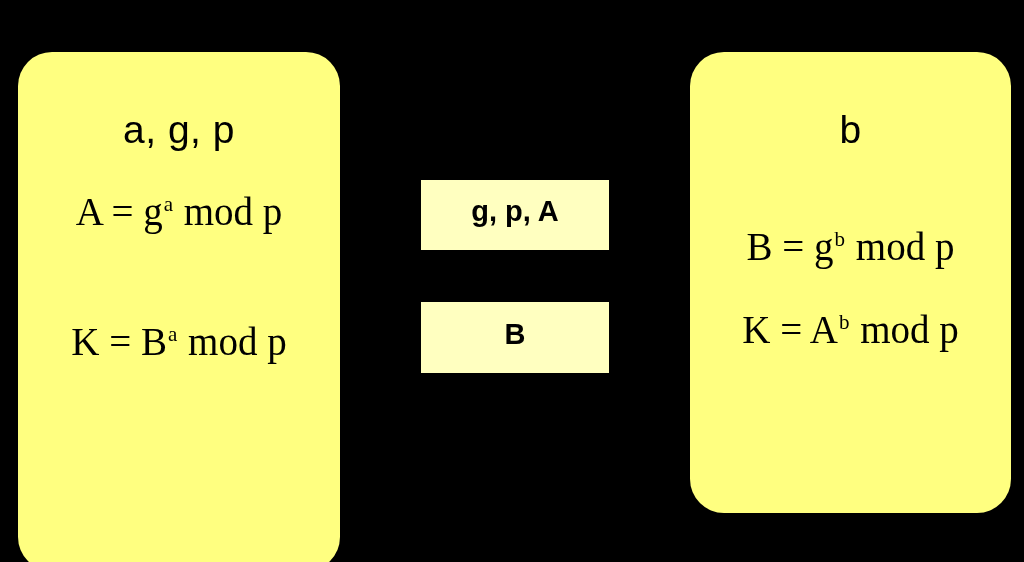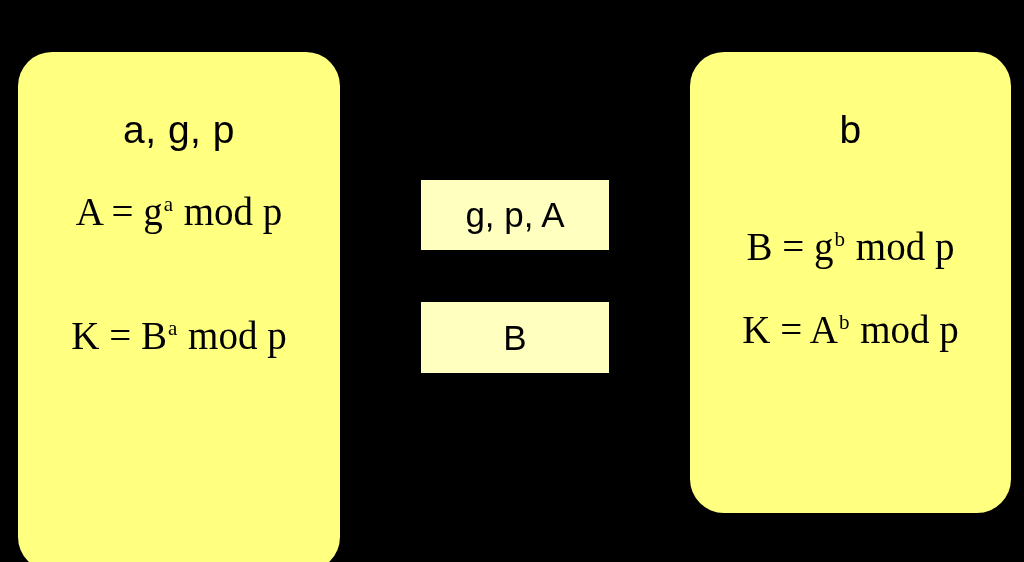--- a/index.html
+++ b/index.html
@@ -43,34 +43,35 @@
   }
   .secret-line {
     font-size: 39px;
     letter-spacing: 0.5px;
   }
   .formula-line {
     font-size: 39px;
     font-family: Liberation Serif, serif;
   }
   .channel-line {
-    font-size: 35px;
+    font-size: 29px;
+    font-weight: bold;
   }
   sup {
     font-size: 0.54em;
     vertical-align: super;
     line-height: 0;
     padding-left: 1px;
     padding-right: 1px;
   }
 
   
   #left-secret   { top: 58px; }
   #left-public   { top: 140px; }
-  #left-shared   { top: 264px; }
+  #left-shared   { top: 270px; }
   #right-secret  { top: 58px; }
   #right-public  { top: 140px; margin-top: 35px; }
   #right-shared  { top: 258px; }
 
   
   #channel-line-1 { top: 17px; }
   #channel-line-2 { top: 18px; }
 </style>
 </head>
 <body>

